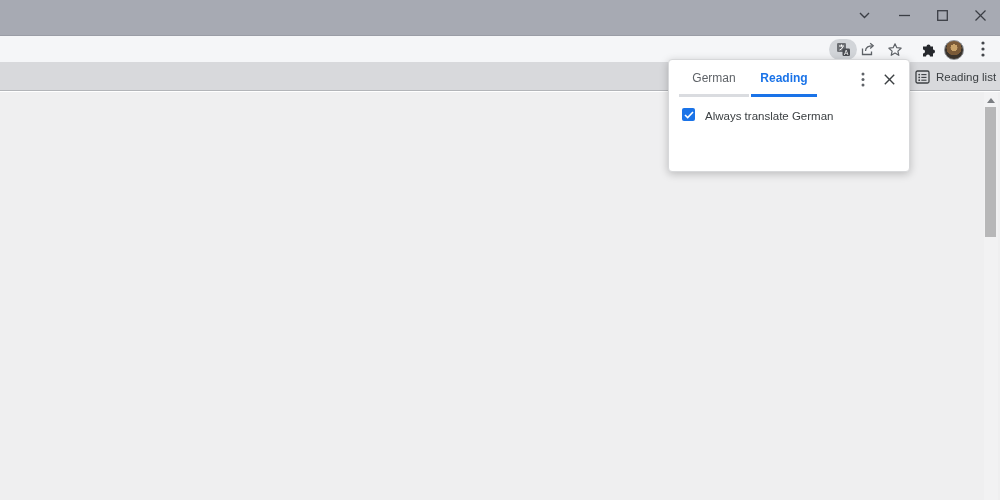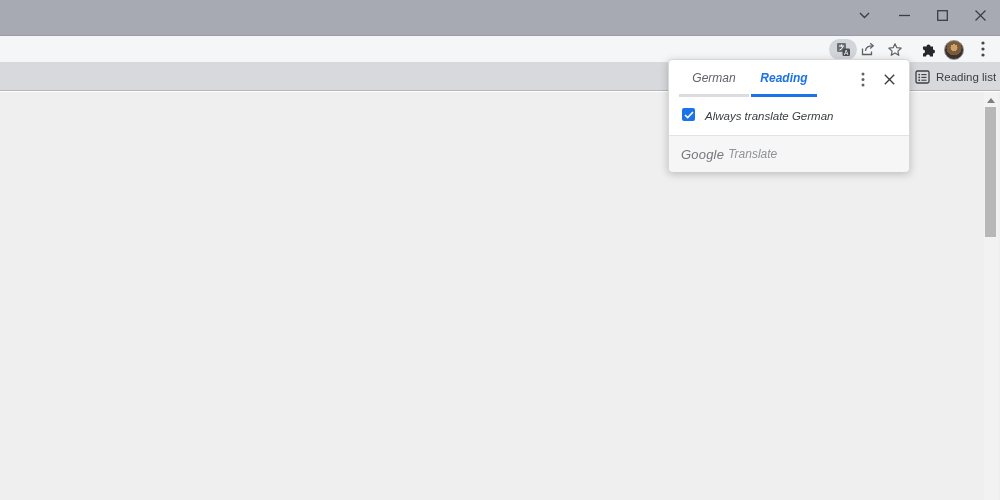--- a/index.html
+++ b/index.html
@@ -33,21 +33,21 @@
 
   
   .content{left:0;top:92px;width:1000px;height:408px;background:var(--content-bg);}
   .scrollbar{position:absolute;right:2px;top:0;width:14px;height:408px;background:#f2f2f3;}
   .scroll-up{position:absolute;left:3px;top:6px;width:0;height:0;
     border-left:4px solid transparent;border-right:4px solid transparent;border-bottom:5px solid #7b7e82;}
   .scroll-thumb{position:absolute;left:1px;top:15px;width:11px;height:130px;background:var(--scrollbar-thumb);}
 
   
   .popup{left:668px;top:59px;width:242px;height:113px;background:var(--popup-bg);
-    border:1px solid #d7d8da;border-radius:4px;box-shadow:0 2px 8px rgba(0,0,0,.22);z-index:10;font-style:italic;}
+    border:1px solid #d7d8da;border-radius:4px;box-shadow:0 2px 8px rgba(0,0,0,.22);z-index:10;}
   .tab{position:absolute;top:0;height:37px;text-align:center;line-height:36px;font-size:12px;cursor:pointer;}
   .tab-inactive{left:10px;width:70px;color:var(--icon-gray);border-bottom:3px solid #dadce0;}
   .tab-active{left:82px;width:66px;color:var(--accent-blue);font-weight:bold;border-bottom:3px solid var(--accent-blue);}
   .popup-ctl{position:absolute;top:8px;width:20px;height:22px;display:flex;align-items:center;justify-content:center;cursor:pointer;}
   .option-row{position:absolute;left:0;top:37px;width:100%;height:38px;}
   .checkbox{position:absolute;left:13px;top:11px;width:13px;height:13px;background:var(--accent-blue);
     border-radius:2px;display:flex;align-items:center;justify-content:center;}
   .option-label{position:absolute;left:36px;top:0;line-height:38px;font-size:11.5px;color:var(--text-dark);}
   .popup-footer{position:absolute;left:0;top:75px;width:100%;height:37px;background:var(--popup-footer-bg);
     border-top:1px solid #e2e3e5;border-radius:0 0 4px 4px;display:flex;align-items:center;padding-left:12px;gap:4px;}
@@ -173,17 +173,13 @@
     </svg>
   </div>
   <div class="option-row">
     <div class="checkbox">
       <svg width="10" height="8" viewBox="0 0 10 8">
         <polyline points="1,4 3.7,6.6 9,1" fill="none" stroke="#fff" stroke-width="1.6"></polyline>
       </svg>
     </div>
     <span class="option-label">Always translate German</span>
   </div>
-  <div class="popup-footer">
-    <span class="brand">Google</span>
-    <span class="product">Translate</span>
-  </div>
 </div>
 
 </body></html>

